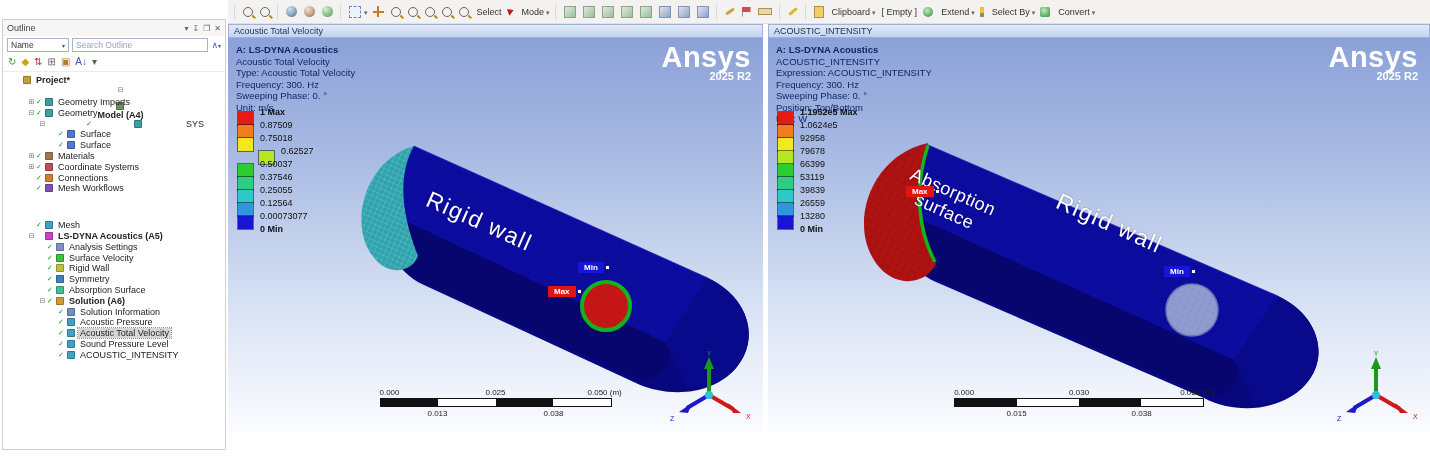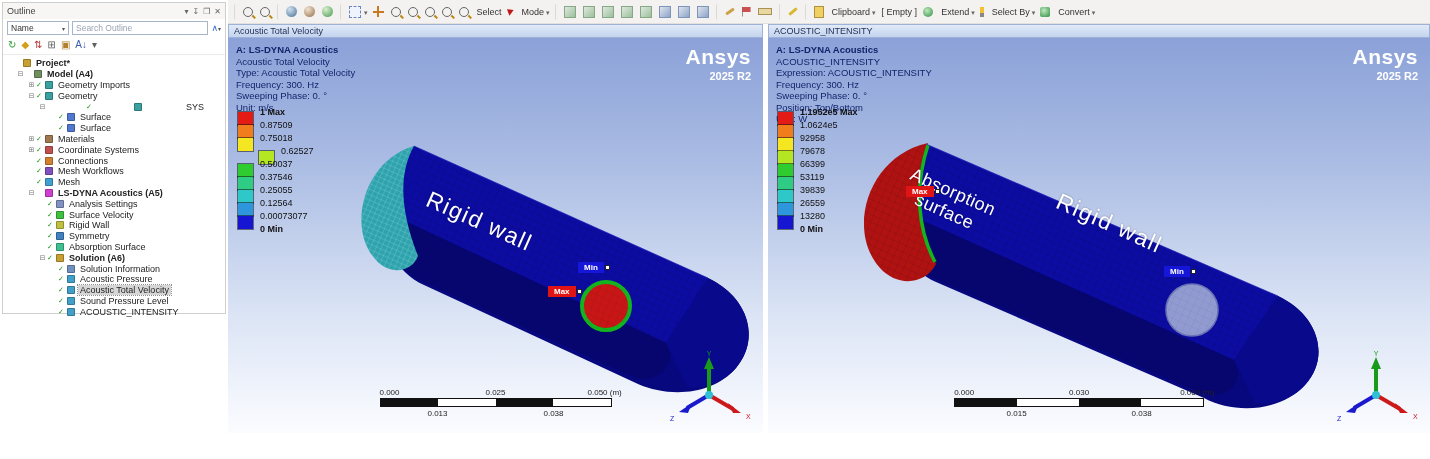--- a/index.html
+++ b/index.html
@@ -1,18 +1,18 @@
 <!DOCTYPE html>
 <html><head>
 <meta charset="utf-8">
 <style>
   html,body{margin:0;padding:0;}
   body{width:1430px;height:459px;background:#fff;font-family:"Liberation Sans",sans-serif;position:relative;overflow:hidden;}
   
-  .outline-panel{position:absolute;left:2px;top:2px;width:224px;height:312px;background:#fff;border:1px solid #cfcfcf;box-sizing:border-box;}
+  .outline-panel{position:absolute;left:2px;top:19px;width:224px;height:431px;background:#fff;border:1px solid #cfcfcf;box-sizing:border-box;}
   .op-title{height:14px;display:flex;align-items:center;font-size:9px;color:#444;padding:1px 4px;background:#f7f6f5;}
   .op-title .t{flex:1;}
   .op-ctrl{display:flex;gap:4px;color:#666;}
   .op-ctrl span{font-size:8px;cursor:default;}
   .op-filter{display:flex;align-items:center;gap:3px;padding:2px 4px;}
   .op-name{width:62px;height:14px;border:1px solid #a8b4c8;background:#fff;font-size:8.5px;color:#333;display:flex;align-items:center;justify-content:space-between;padding:0 3px;box-sizing:border-box;}
   .op-search{flex:1;height:14px;border:1px solid #a8b4c8;font-size:8.5px;padding:0 3px;box-sizing:border-box;color:#333;}
   .op-search::placeholder{color:#9aa4b4;}
   .op-expando{font-size:9px;color:#3a6ad4;}
   .op-expando .dd{font-size:6px;color:#555;}
@@ -57,21 +57,21 @@
   
   .viewport{position:absolute;top:24px;height:409px;}
   #vp0{left:228px;width:535px;}
   #vp1{left:768px;width:662px;}
   .vp-header{height:14px;background:linear-gradient(#e2eaf8,#c3d3ee);border:1px solid #9db2d6;box-sizing:border-box;font-size:9px;color:#1c2c55;padding:1px 5px;}
   .vp-canvas{position:absolute;left:0;top:14px;right:0;bottom:0;background:linear-gradient(180deg,#8ba1d8 0%,#a9bbe3 30%,#dbe4f5 70%,#fbfcff 100%);overflow:hidden;}
   .model-svg{position:absolute;left:0;top:0;}
   .anno{position:absolute;left:8px;top:6px;color:#13246b;font-size:9.5px;line-height:11.5px;}
   .anno .t{font-weight:bold;}
   .logo{position:absolute;right:12px;top:6px;text-align:right;color:#fff;}
-  .logo .b{font-size:21px;font-weight:bold;line-height:26px;letter-spacing:.5px;}
+  .logo .b{font-size:29px;font-weight:bold;line-height:26px;letter-spacing:.5px;}
   .logo .v{font-size:11px;font-weight:bold;margin-top:0;}
   .legend{position:absolute;left:10px;top:74px;}
   .lrow{height:13px;display:flex;align-items:flex-start;}
   .lsw{width:15px;height:13px;flex:none;box-shadow:0 0 0 1px rgba(20,20,20,.55);}
   .llb{margin-left:7px;font-size:9px;color:#101010;line-height:13px;transform:translateY(-6px);white-space:nowrap;}
   .lrow.b .llb{font-weight:bold;}
   .mlabel{position:absolute;color:#fff;transform:rotate(24deg);transform-origin:left top;letter-spacing:1.5px;white-space:nowrap;text-shadow:0 0 2px rgba(0,0,40,.4);}
   .mlabel.wrap{white-space:normal;text-align:center;letter-spacing:.5px;}
   .tag{position:absolute;font-size:8px;font-weight:bold;color:#fff;padding:1px 6px;line-height:9px;}
   .tag.max{background:#e01414;}
@@ -126,21 +126,21 @@
     </div>
   <div class="op-tree">
 
       <div class="trow b nocheck" style="padding-left: 2px;">
         <span class="texp"></span>
         <span class="tchk">✓</span>
         <span class="tico" style="background: rgb(200, 160, 50);"></span>
         <span class="tlbl">Project*</span>
       </div>
 
-      <div class="trow b nocheck" data-exp="minus" style="padding-left: 13px;">
+      <div class="trow b nocheck" data-exp="minus" style="padding-left: 13px; flex-direction: column;">
         <span class="texp"></span>
         <span class="tchk">✓</span>
         <span class="tico" style="background: rgb(111, 143, 95);"></span>
         <span class="tlbl">Model (A4)</span>
       </div>
 
       <div class="trow" data-exp="plus" style="padding-left: 24px;">
         <span class="texp"></span>
         <span class="tchk">✓</span>
         <span class="tico" style="background: rgb(58, 160, 160);"></span>
@@ -196,21 +196,21 @@
         <span class="tlbl">Connections</span>
       </div>
 
       <div class="trow" style="padding-left: 24px;">
         <span class="texp"></span>
         <span class="tchk">✓</span>
         <span class="tico" style="background: rgb(128, 80, 192);"></span>
         <span class="tlbl">Mesh Workflows</span>
       </div>
 
-      <div class="trow" style="padding-left: 24px;">
+      <div class="trow" style="padding-left: 24px; margin-top: 26px;">
         <span class="texp"></span>
         <span class="tchk">✓</span>
         <span class="tico" style="background: rgb(64, 160, 208);"></span>
         <span class="tlbl">Mesh</span>
       </div>
 
       <div class="trow b nocheck" data-exp="minus" style="padding-left: 24px;">
         <span class="texp"></span>
         <span class="tchk">✓</span>
         <span class="tico" style="background: rgb(208, 64, 208);"></span>

